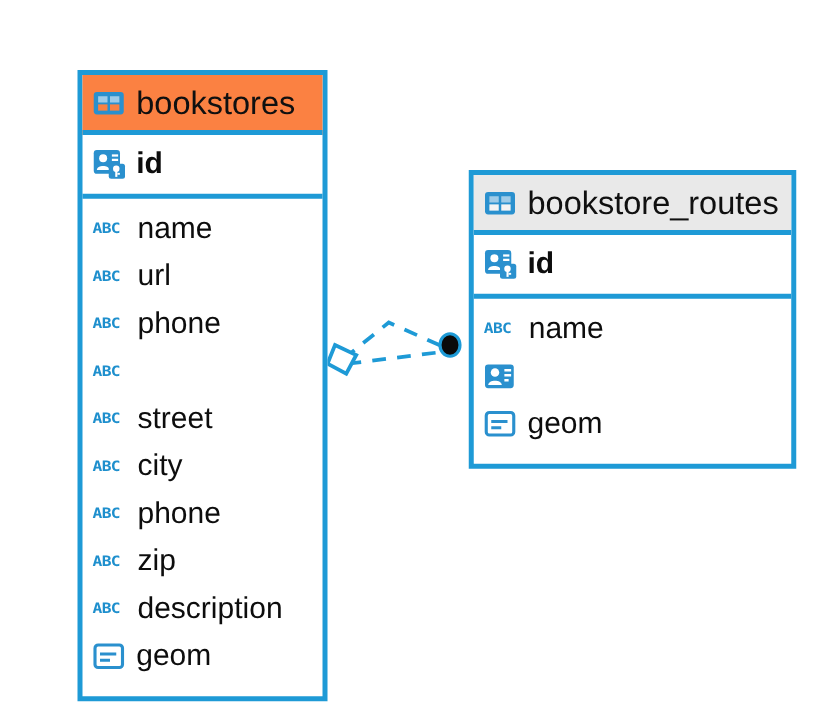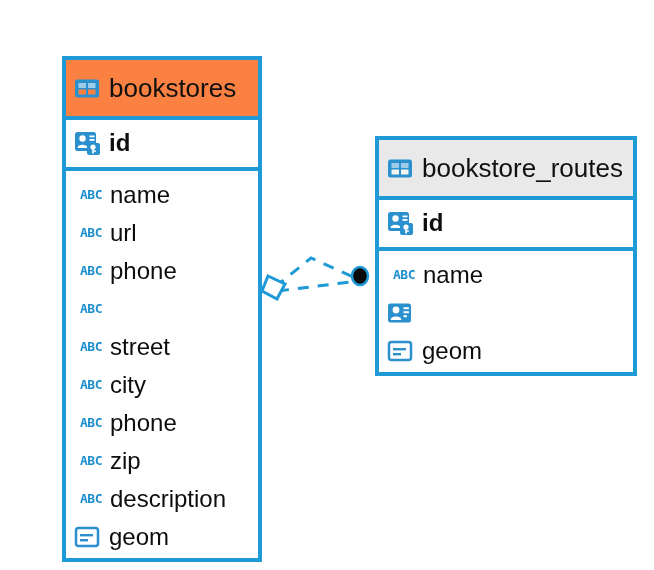--- a/index.html
+++ b/index.html
@@ -28,43 +28,42 @@
     position: absolute;
     box-sizing: border-box;
     background: #ffffff;
     border: 4px solid #1e9ad6;
     z-index: 5;
   }
   .entity-header {
     display: flex;
     align-items: center;
     box-sizing: border-box;
-    height: 60px;
+    height: 48px;
     padding: 0 8px;
     border-bottom: 4px solid #1e9ad6;
     gap: 9px;
   }
   .entity-header.selected { background: #fb8142; }
   .entity-header.normal   { background: #e9e9e9; }
 
   .entity-title {
     font-size: 26px;
     color: #101010;
     line-height: 1;
     white-space: nowrap;
   }
 
   
   .key-section {
     border-bottom: 4px solid #1e9ad6;
     padding: 4px 14px 5px 0;
   }
   .attr-section {
-    padding: 5px 0 2px 0;
-    text-align: right;
+    padding: 5px 0 13px 0;
   }
 
   .attr-row {
     display: flex;
     align-items: center;
     gap: 8px;
     padding: 0 8px;
     height: 38px;
   }
   .attr-label {

